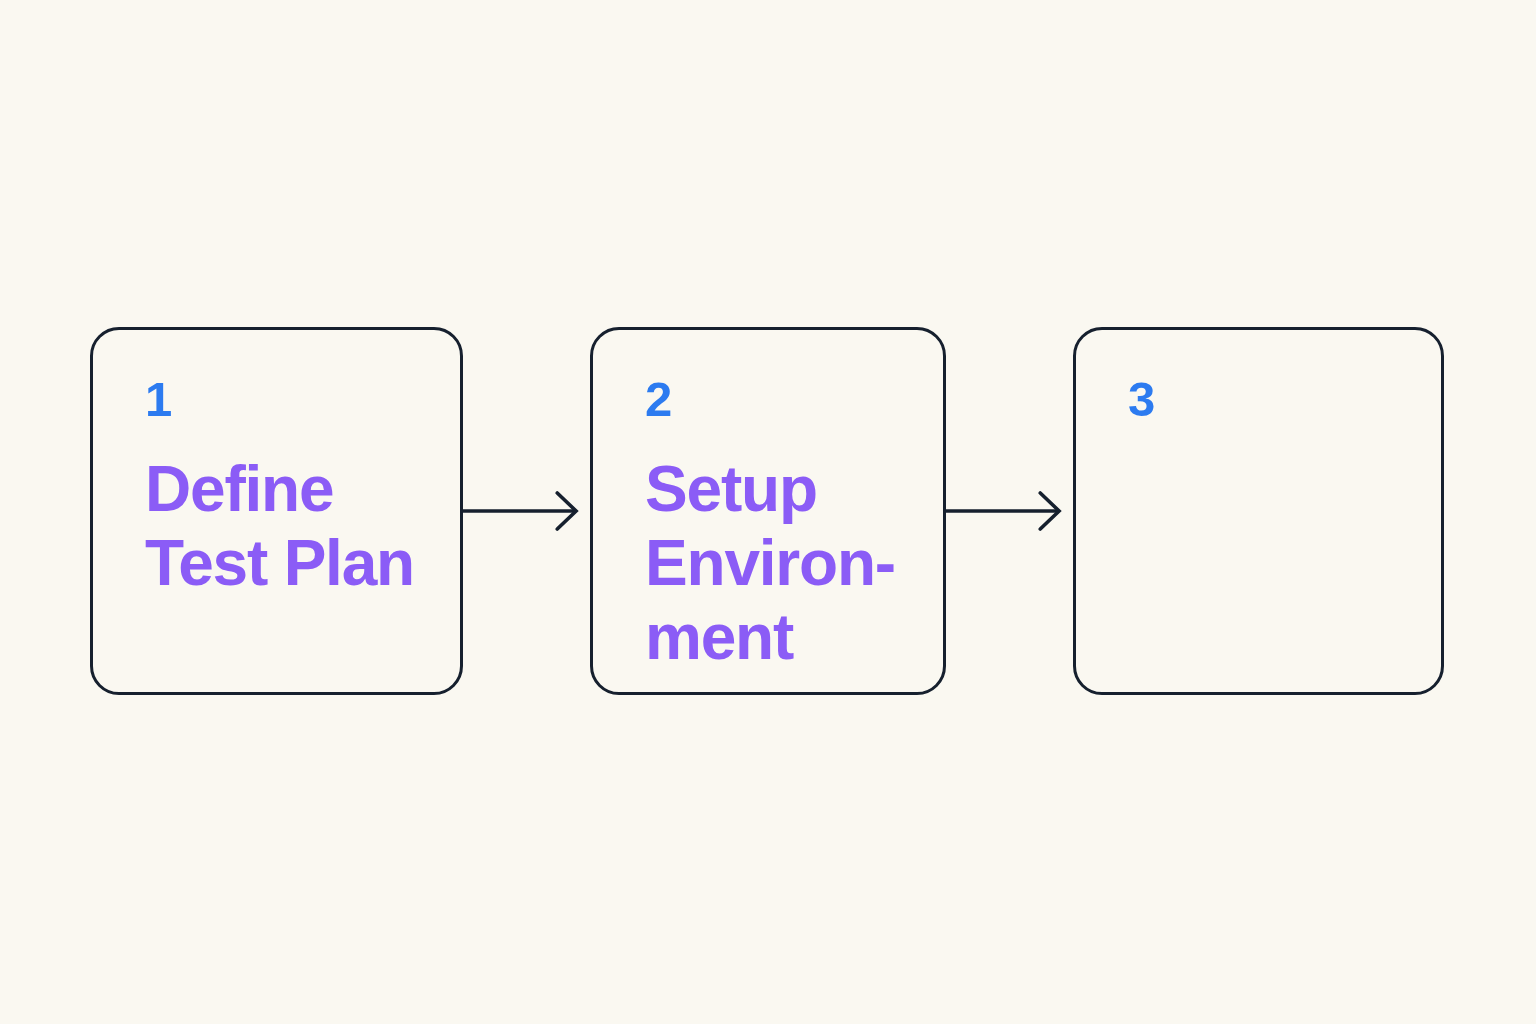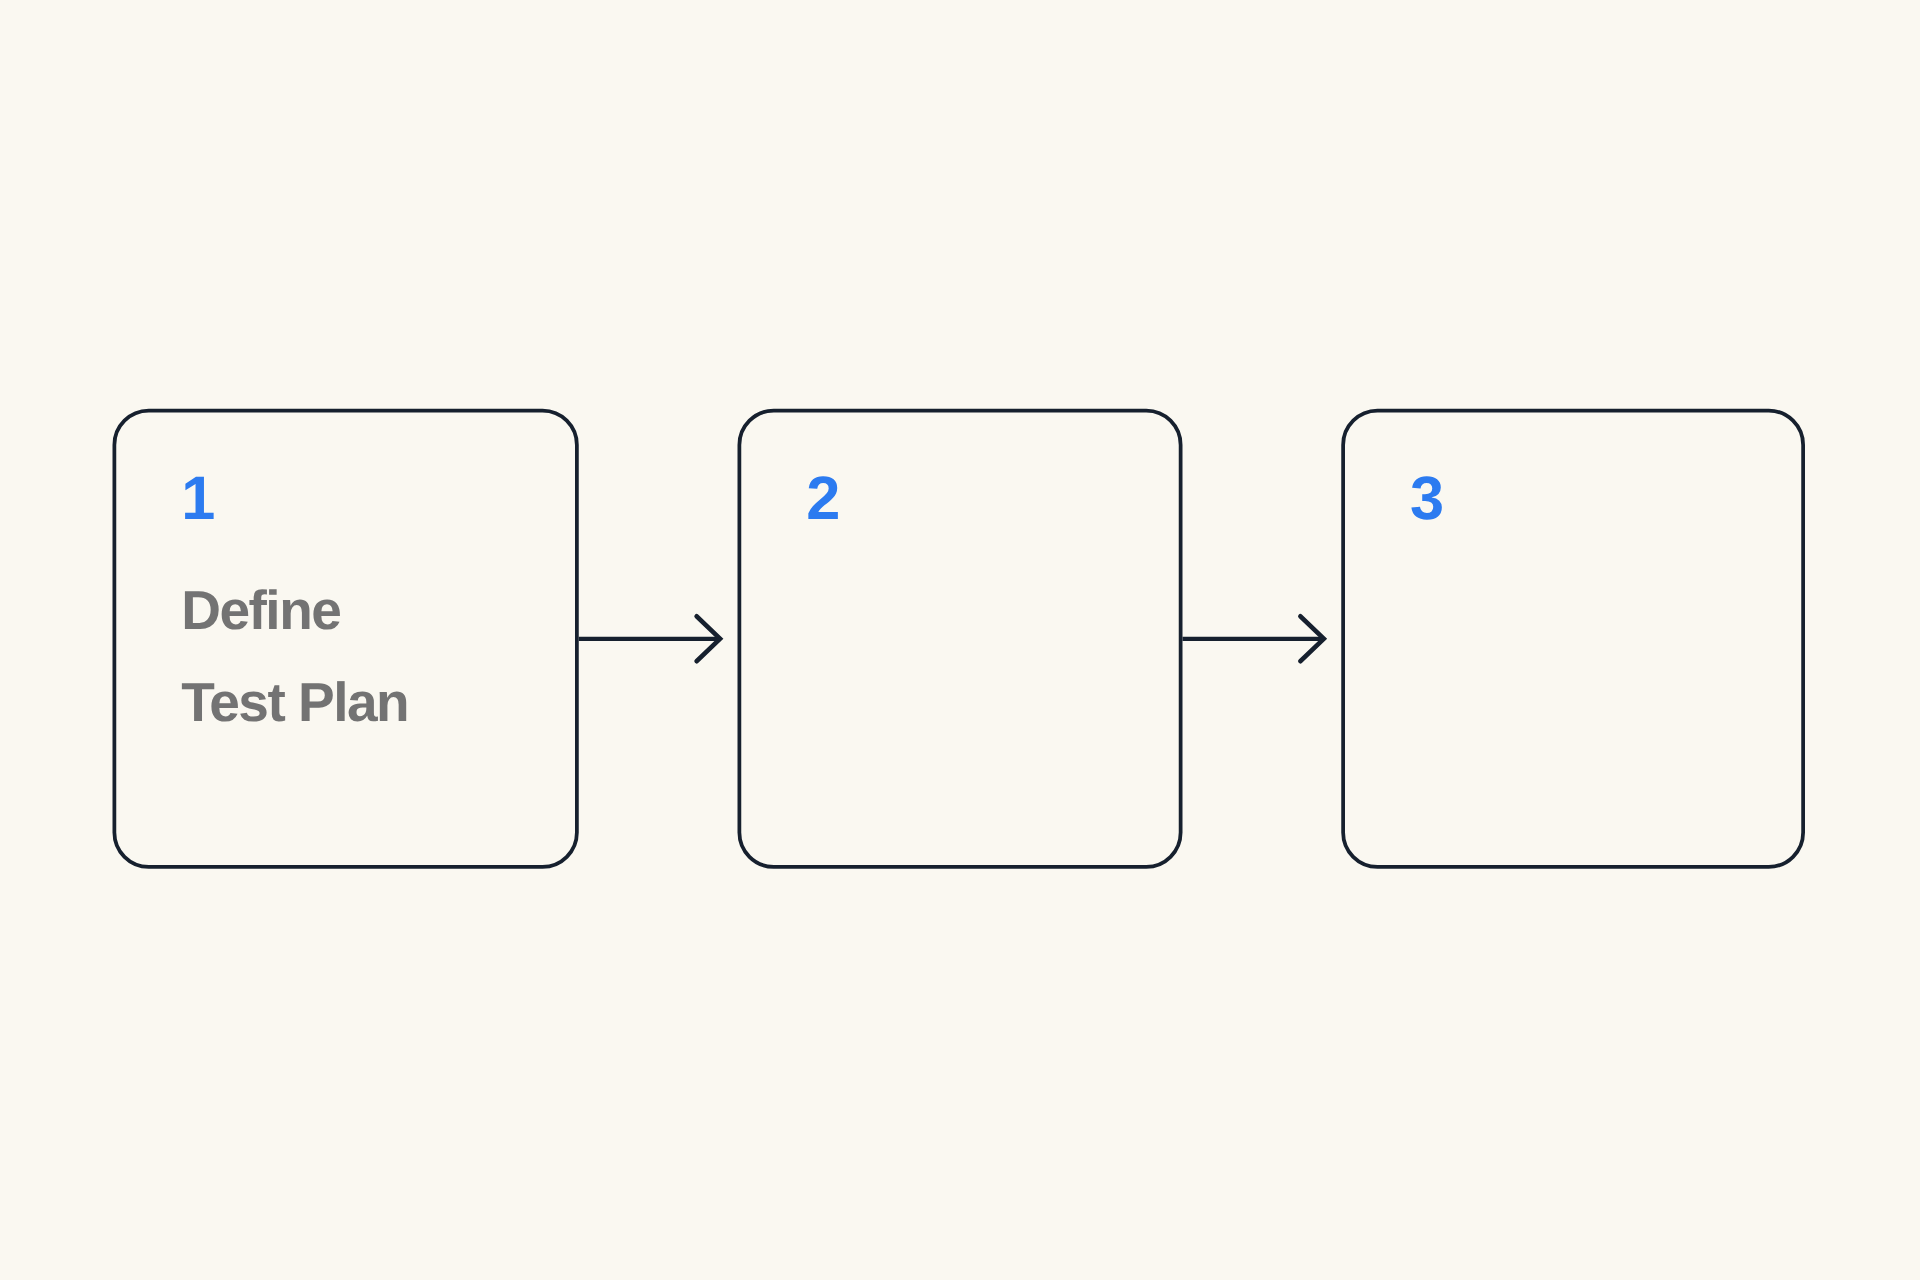--- a/index.html
+++ b/index.html
@@ -53,22 +53,22 @@
     color: #2C7BF0;
     font-size: 49px;
     font-weight: 700;
     line-height: 54px;
     letter-spacing: -0.5px;
     margin: 0 0 26px 0;
   }
 
   .step-title {
     display: block;
-    color: #737373;
-    font-size: 44px;
+    color: #8b5cf6;
+    font-size: 64px;
     font-weight: 600;
     line-height: 74px;
     letter-spacing: -1.2px;
     white-space: pre-line;
     margin: 0;
   }
 
   
   .connector {
     flex: 1 1 auto;
@@ -99,20 +99,23 @@
 
     <div class="connector">
       <svg viewBox="0 0 128 60" preserveAspectRatio="none">
         <line x1="0" y1="30" x2="113" y2="30" stroke="#16202E" stroke-width="3.4" stroke-linecap="butt"></line>
         <polyline points="95,12 114,30 95,48" fill="none" stroke="#16202E" stroke-width="3.6" stroke-linecap="round" stroke-linejoin="miter" vector-effect="non-scaling-stroke"></polyline>
       </svg>
     </div>
 
     <div class="step-card card-2">
       <span class="step-number">2</span>
+      <span class="step-title">Setup
+Environ-
+ment</span>
     </div>
 
     <div class="connector">
       <svg viewBox="0 0 128 60" preserveAspectRatio="none">
         <line x1="0" y1="30" x2="113" y2="30" stroke="#16202E" stroke-width="3.4" stroke-linecap="butt"></line>
         <polyline points="95,12 114,30 95,48" fill="none" stroke="#16202E" stroke-width="3.6" stroke-linecap="round" stroke-linejoin="miter" vector-effect="non-scaling-stroke"></polyline>
       </svg>
     </div>
 
     <div class="step-card card-3">

